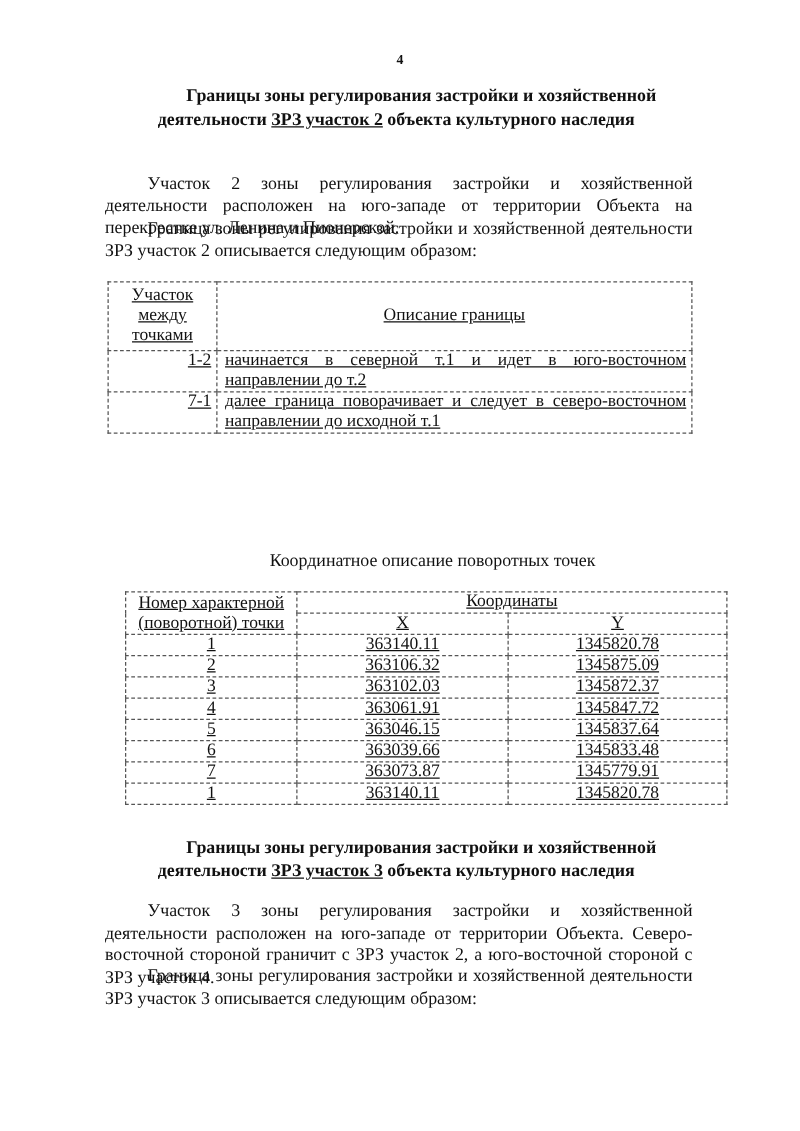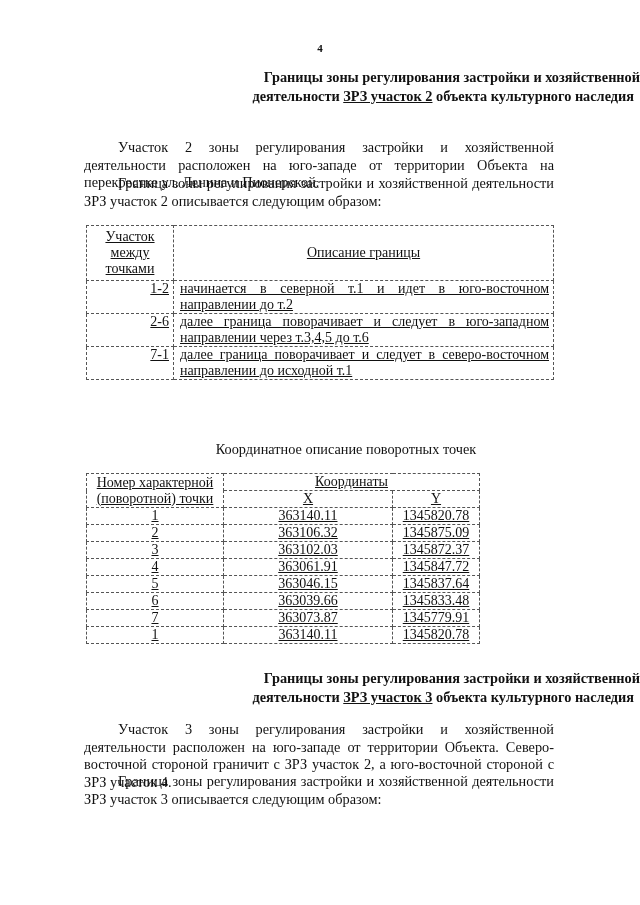--- a/index.html
+++ b/index.html
@@ -7,21 +7,21 @@
     width: 640px; height: 905px; position: relative; overflow: hidden;
     font-family: "Liberation Serif", "DejaVu Serif", serif;
     color: #111111;
   }
   .page-number {
     position: absolute; top: 42px; left: 0; width: 640px;
     text-align: center; font-size: 11px; font-weight: bold;
   }
   .heading {
     position: absolute; left: 0; width: 640px;
-    text-align: right; font-weight: bold; font-size: 14.3px; line-height: 19px;
+    text-align: center; font-weight: bold; font-size: 14.3px; line-height: 19px;
   }
   .heading .line1 { padding-left: 34px; }
   .heading .line2 { padding-right: 6px; }
   .heading u { text-decoration: underline; }
   .para {
     position: absolute; left: 84px; width: 470px;
     font-size: 14.3px; line-height: 17.5px; text-align: justify;
   }
   .para .indent { display: inline-block; width: 34px; }
   table {
@@ -29,21 +29,21 @@
     font-size: 14px; line-height: 16px;
   }
   td, th {
     border: 1px dashed #555555; font-weight: normal; padding: 0 4px; text-decoration: underline;
   }
   #table-boundary { left: 86px; top: 225px; width: 468px; }
   #table-boundary td.seg { width: 78px; text-align: right; vertical-align: top; }
   #table-boundary td.desc { text-align: justify; vertical-align: top; padding-left: 6px; padding-right: 4px; }
   #table-boundary th.h1 { text-align: center; height: 54px; vertical-align: middle; }
   #table-boundary th.h2 { text-align: center; vertical-align: middle; }
-  #table-coords { left: 86px; top: 473px; width: 394px; }
+  #table-coords { left: 100px; top: 473px; width: 482px; }
   #table-coords td, #table-coords th { text-align: center; height: 16px; padding: 0; }
   .caption {
     position: absolute; top: 441px; left: 0; width: 640px; text-align: center;
     font-size: 14.3px;
     padding-left: 26px;
   }
 </style>
 </head>
 <body>
 
@@ -61,24 +61,20 @@
   <thead>
     <tr>
       <th class="h1" style="width:78px;">Участок между точками</th>
       <th class="h2">Описание границы</th>
     </tr>
   </thead>
   <tbody>
     <tr>
       <td class="seg">1-2</td>
       <td class="desc">начинается в северной т.1 и идет в юго-восточном направлении до т.2</td>
-    </tr>
-    <tr>
-      <td class="seg">2-6</td>
-      <td class="desc">далее граница поворачивает и следует в юго-западном направлении через т.3,4,5 до т.6</td>
     </tr>
     <tr>
       <td class="seg">7-1</td>
       <td class="desc">далее граница поворачивает и следует в северо-восточном направлении до исходной т.1</td>
     </tr>
   </tbody>
 </table>
 
 <div class="caption">Координатное описание поворотных точек</div>
 

